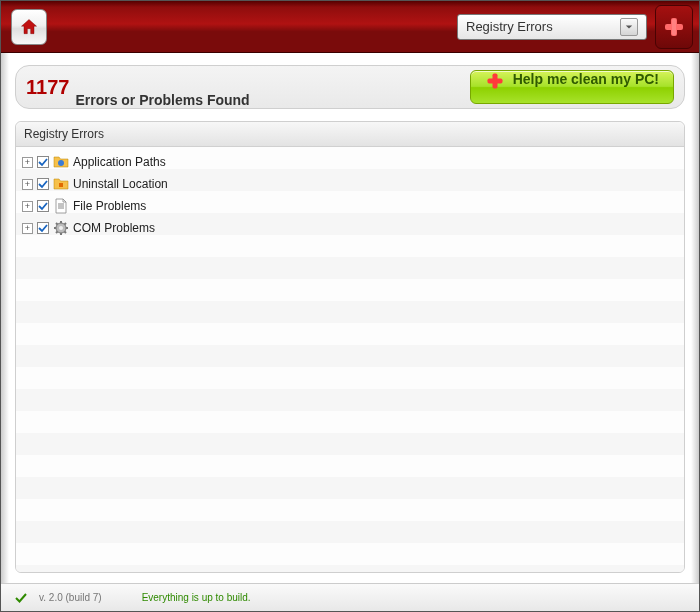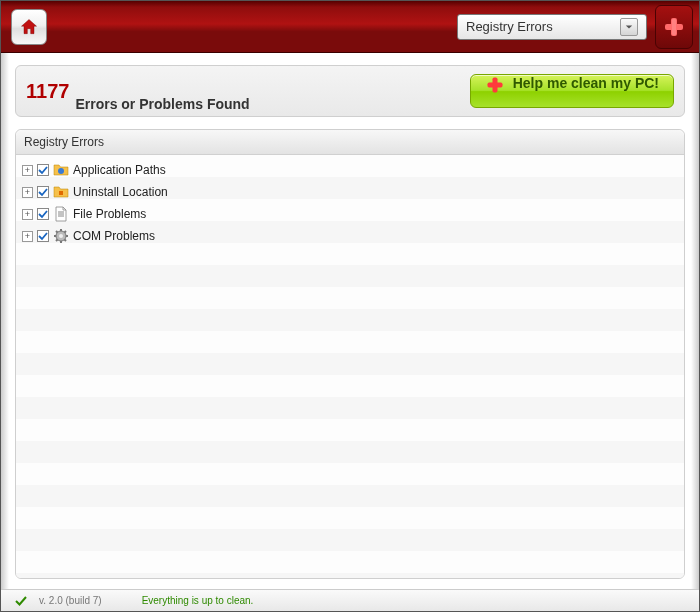--- a/index.html
+++ b/index.html
@@ -68,24 +68,24 @@
     background: linear-gradient(to bottom, #a51010, #6e0808);
     border: 1px solid #4a0303;
     border-radius: 6px;
     display: flex; align-items: center; justify-content: center;
     cursor: pointer;
   }
   .clinic-btn svg { width: 24px; height: 24px; }
   
   .summary {
     margin: 12px 14px 8px 14px;
-    height: 52px;
+    height: 44px;
     background: linear-gradient(to bottom, #f4f4f4, #e9e9e9);
     border: 1px solid #cfcfcf;
-    border-radius: 6px;
+    border-radius: 14px;
     display: flex;
     align-items: center;
     padding: 4px 10px;
   }
   .summary .count {
     color: #b00000;
     font-weight: bold;
     font-size: 20px;
     margin-right: 6px;
   }
@@ -165,21 +165,21 @@
     width: 12px; height: 12px;
     border: 1px solid #888;
     background: #fff;
     display: flex; align-items: center; justify-content: center;
     cursor: pointer;
   }
   .checkbox svg { width: 10px; height: 10px; }
   .row-icon { width: 16px; height: 16px; display: flex; align-items: center; justify-content: center; }
   
   .statusbar {
-    height: 22px;
+    height: 28px;
     background: linear-gradient(to bottom, #fafafa, #e8e8e8);
     border-top: 1px solid #ccc;
     display: flex;
     align-items: center;
     padding: 0 14px;
     gap: 12px;
     font-size: 10px;
     color: #777;
   }
   .statusbar .check { width: 12px; height: 12px; }
@@ -308,16 +308,16 @@
           <span>COM Problems</span>
         </div>
       </div>
   </div>
 
   <div class="statusbar">
     <svg class="check" viewBox="0 0 12 12">
       <path d="M1 6 L4.5 9.5 L11 2" stroke="#2f8a00" stroke-width="2" fill="none"></path>
     </svg>
     <span>v. 2.0 (build 7)</span>
-    <span class="uptodate">Everything is up to clean.</span>
+    <span class="uptodate">Everything is up to build.</span>
   </div>
 
 </div>
 
 </body></html>

